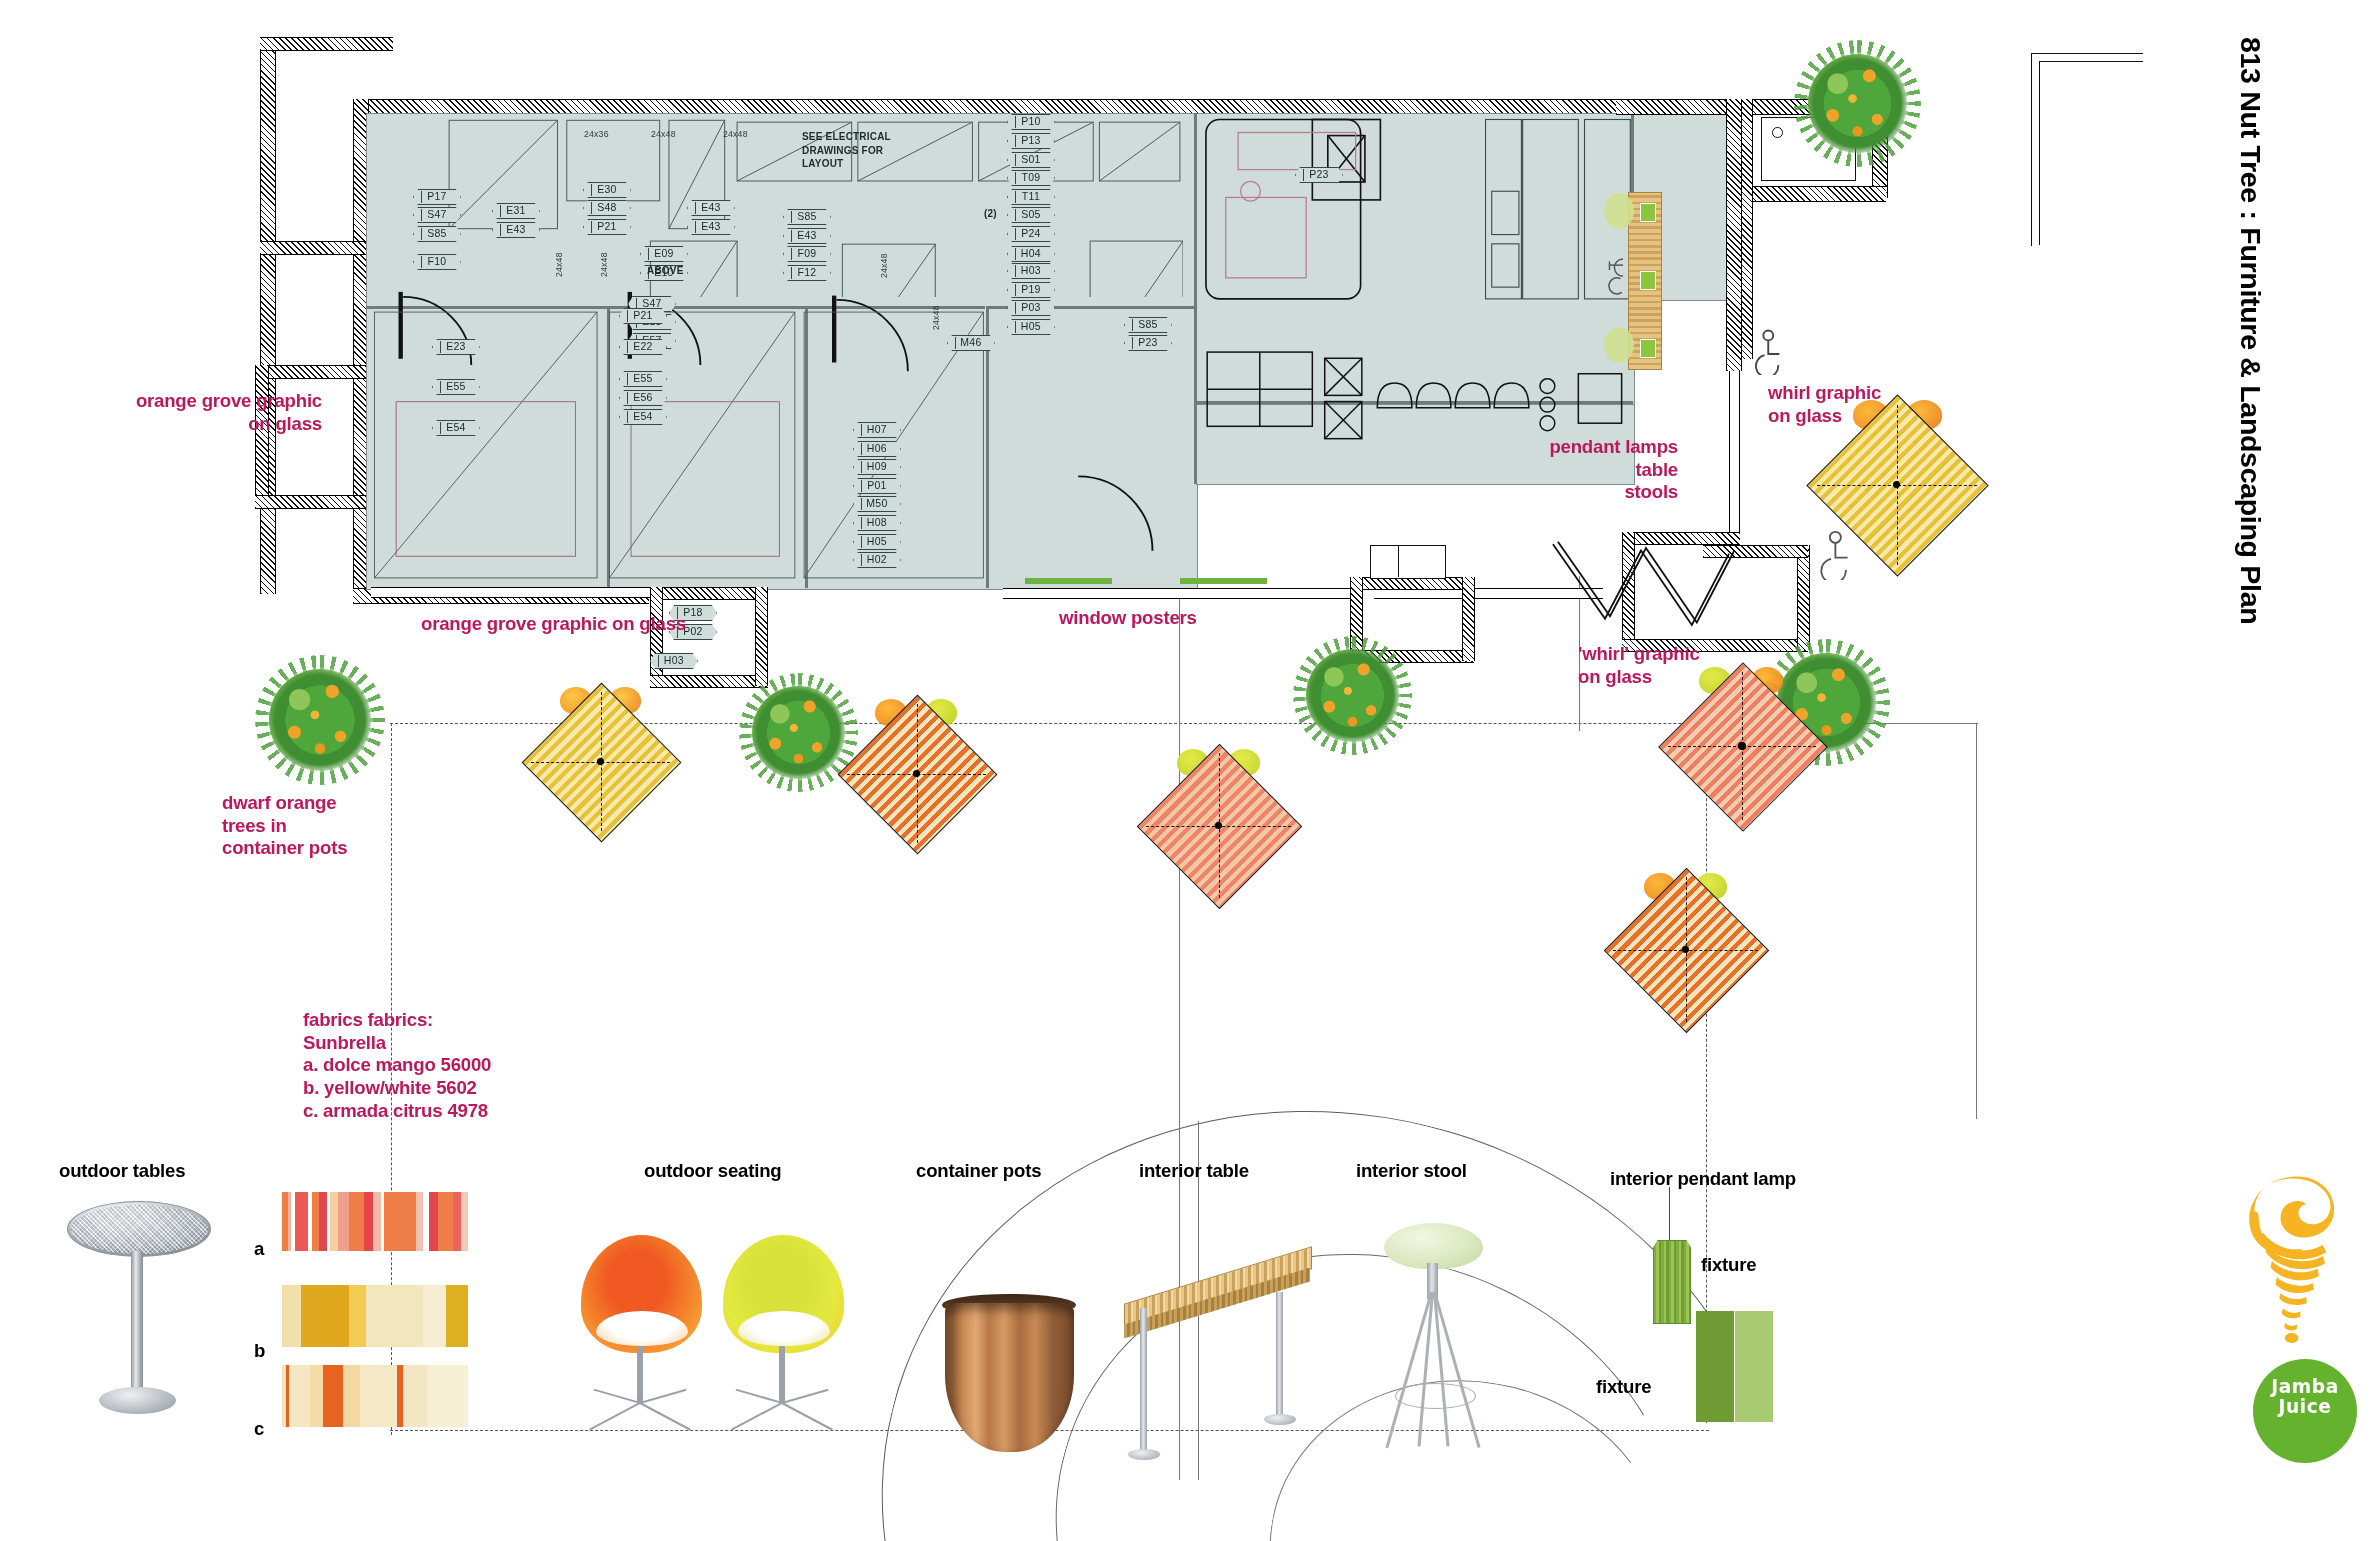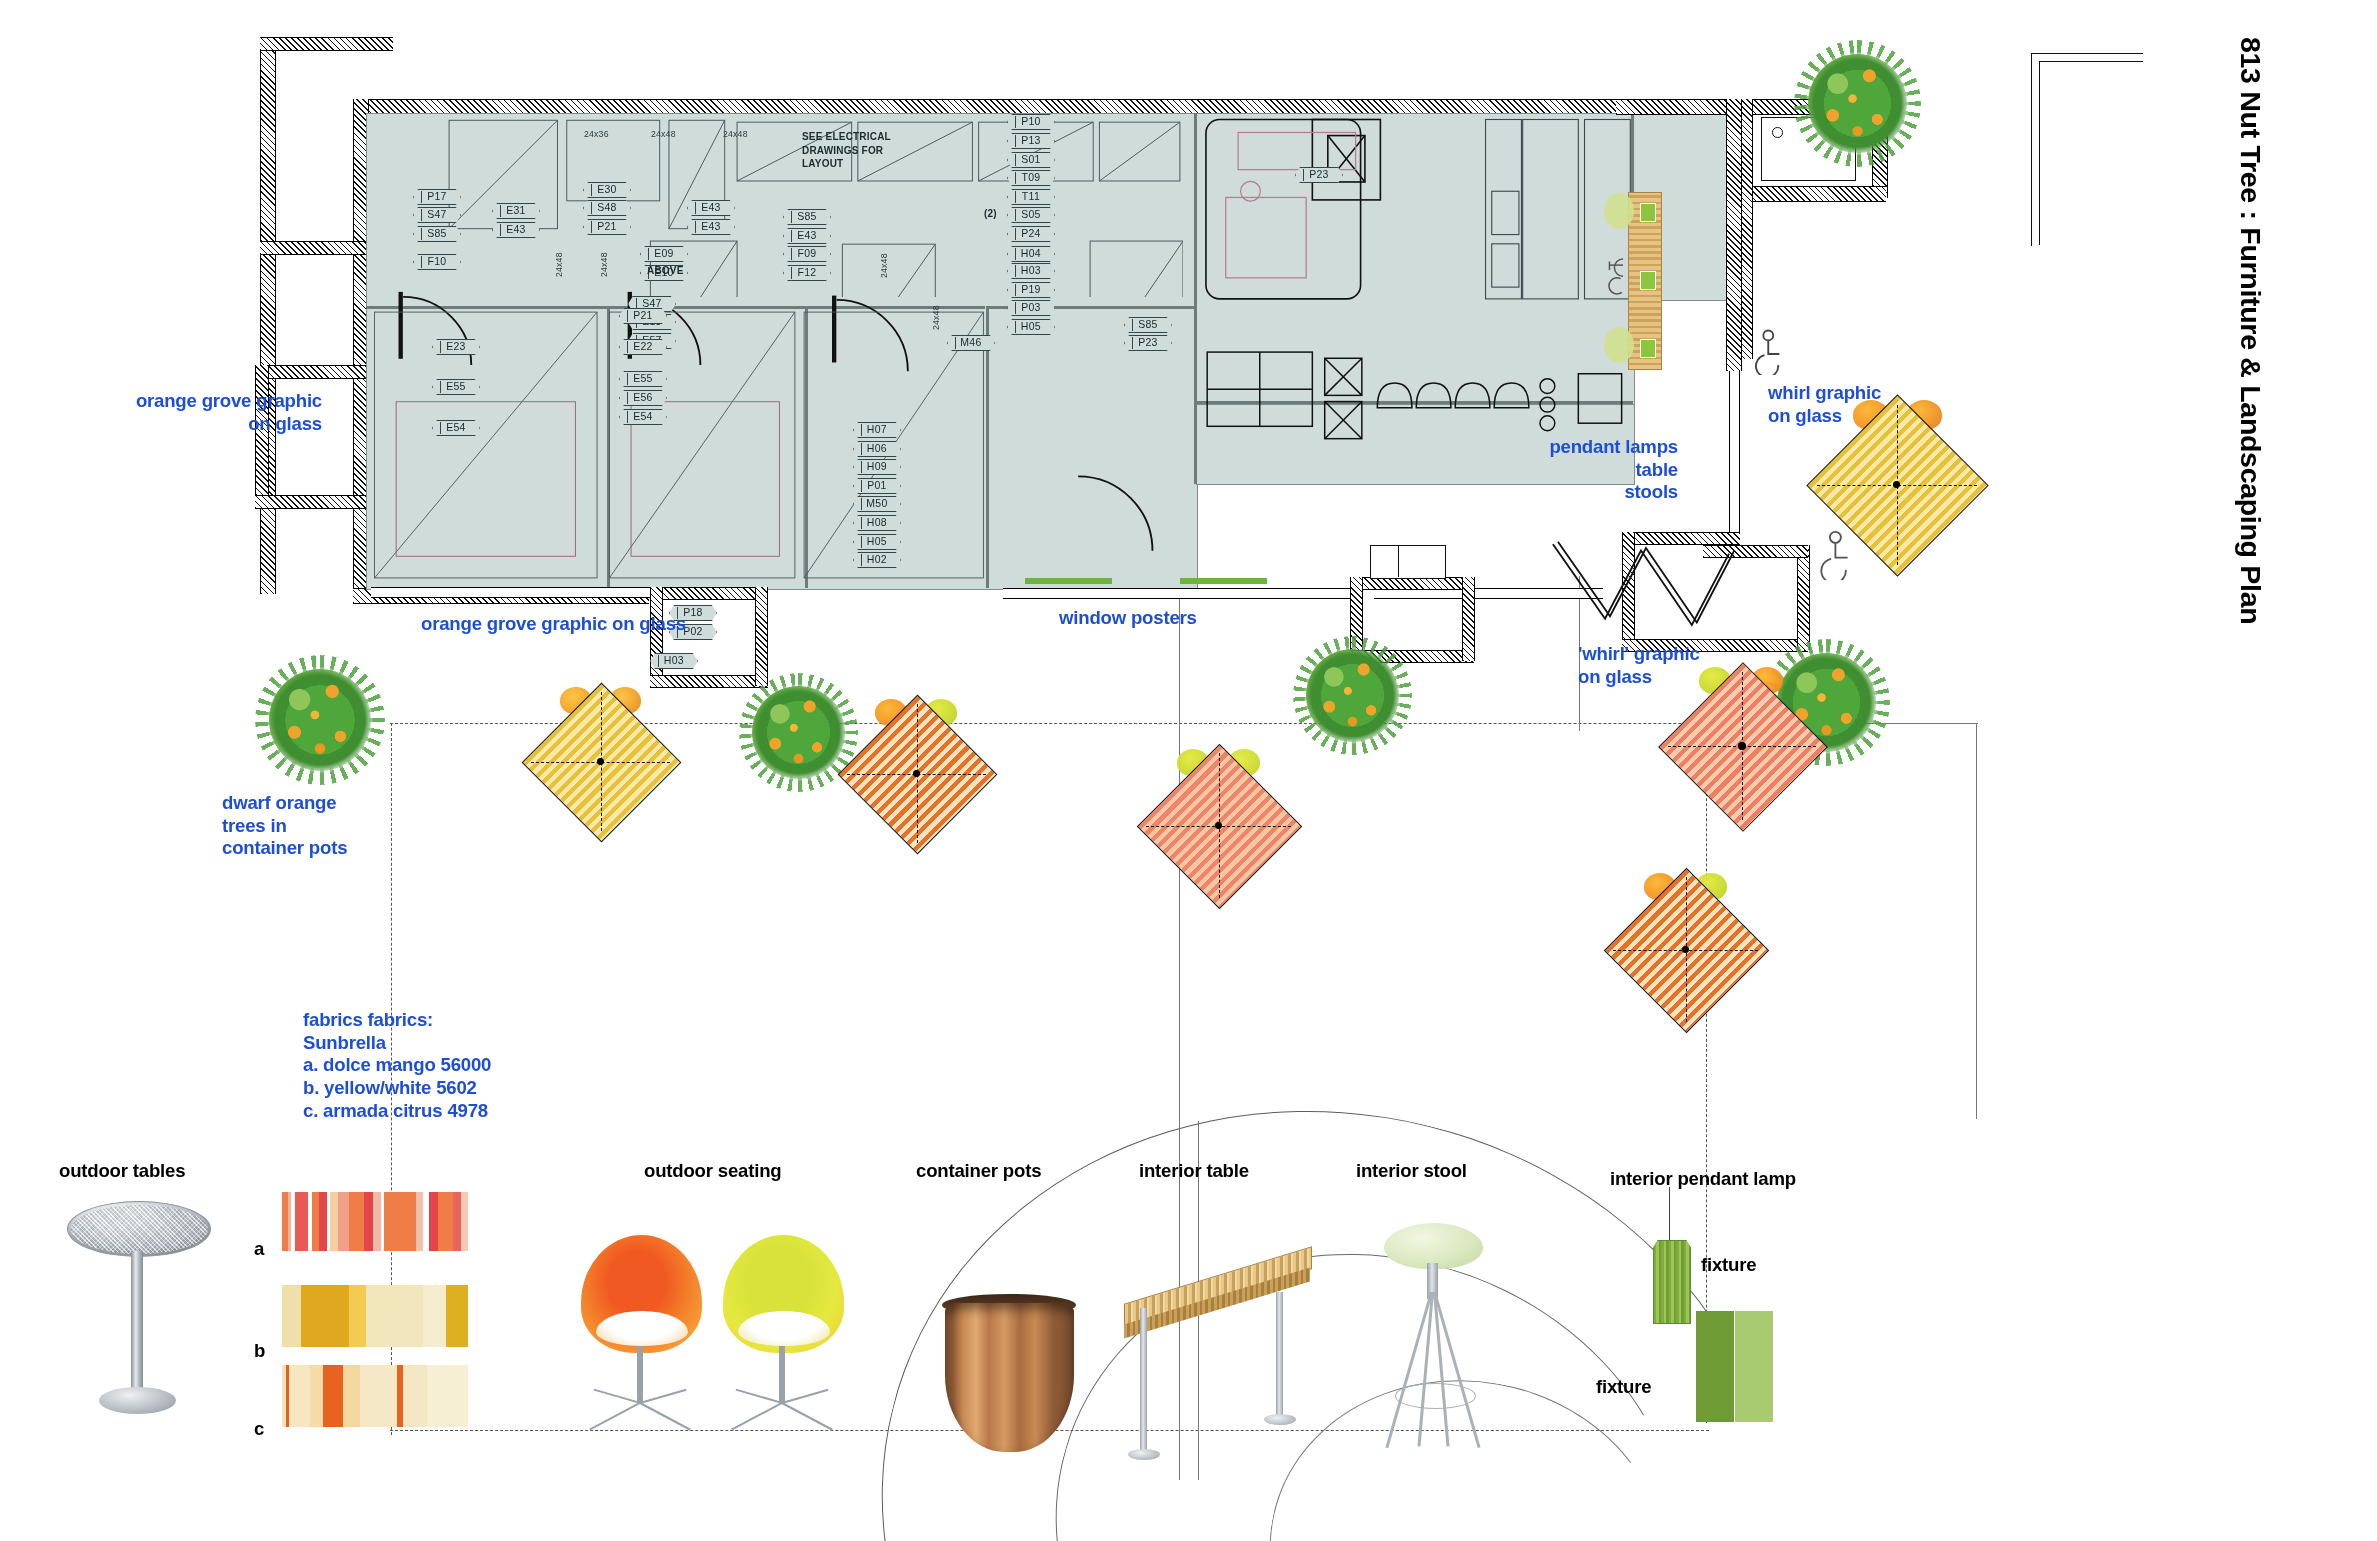--- a/index.html
+++ b/index.html
@@ -7,21 +7,21 @@
     width:2377px;height:1541px;position:relative;overflow:hidden;
     font-family:"Liberation Sans",sans-serif;
     color:#000;
   }
   .page{position:absolute;inset:0;}
 
   
   .abs{position:absolute;}
   .lbl{
     font-weight:bold;font-size:18.6px;line-height:1.22;
-    letter-spacing:-0.2px;color:#1d4ed8;white-space:pre-line;
+    letter-spacing:-0.2px;color:#be185d;white-space:pre-line;
   }
   .lbl.r{text-align:right;}
 
   
   #doc-title{
     left:2267px;top:37px;width:743px;
     transform-origin:0 0;transform:rotate(90deg);
     font-size:28.5px;font-weight:bold;letter-spacing:-0.3px;
     white-space:nowrap;
   }
@@ -645,15 +645,37 @@
     <div class="stool-ring" style="left:36px;top:160px;width:79px;height:23.5px;"></div>
   </div>
 
   <div class="abs" style="left:1628px;top:1187px;width:124px;height:155px;">
     <div class="pend-cord" style="left:41px;top:0px;height:54px;"></div>
     <div class="pend-shade" style="left:25px;top:53px;width:36px;height:82px;"></div>
   </div>
   <div class="pattern-a" style="left:1696px;top:1311px;width:38px;height:111px;"></div>
   <div class="pattern-b" style="left:1735px;top:1311px;width:38px;height:111px;"></div>
 
+  <div id="logo" class="abs">
+    <svg width="121" height="186" viewBox="0 0 195 300" style="position:absolute;left:0;top:0;">
+      <g fill="#f6b422">
+        <path d="M20 62 C20 22 58 4 96 10 C132 16 150 44 140 66 C132 84 108 88 96 76 C86 66 92 52 104 50
+                 C92 40 70 46 64 62 C56 84 74 104 100 104 C132 104 152 80 148 52 C144 20 112 2 80 6
+                 C36 12 8 44 12 82 C16 118 52 140 92 134 L 96 122 C62 128 32 112 28 84 C26 68 28 62 20 62 Z"></path>
+        <path d="M34 96 C54 124 100 134 130 116 L 136 128 C100 150 48 138 30 108 Z"></path>
+        <path d="M40 118 C60 142 104 150 130 134 L 134 146 C102 164 58 154 38 128 Z"></path>
+        <path d="M48 142 C66 160 100 166 122 154 L 124 166 C98 180 62 172 46 152 Z"></path>
+        <path d="M56 168 C72 182 98 186 114 178 L 116 188 C96 198 68 194 54 180 Z"></path>
+        <path d="M62 194 C74 204 92 206 104 200 L 104 210 C88 216 68 212 60 202 Z"></path>
+        <path d="M66 218 C74 226 86 228 94 223 L 94 232 C82 237 68 234 64 226 Z"></path>
+        <path d="M70 242 C76 248 84 248 89 244 L 88 252 C80 256 70 254 68 248 Z"></path>
+        <ellipse cx="80" cy="266" rx="11" ry="8"></ellipse>
+      </g>
+    </svg>
+    <div class="logo-circle"></div>
+    <div class="logo-text">
+      <div>Jamba</div>
+      <div>Juice</div>
+    </div>
+  </div>
 
 </div>
 
 
 </body></html>

